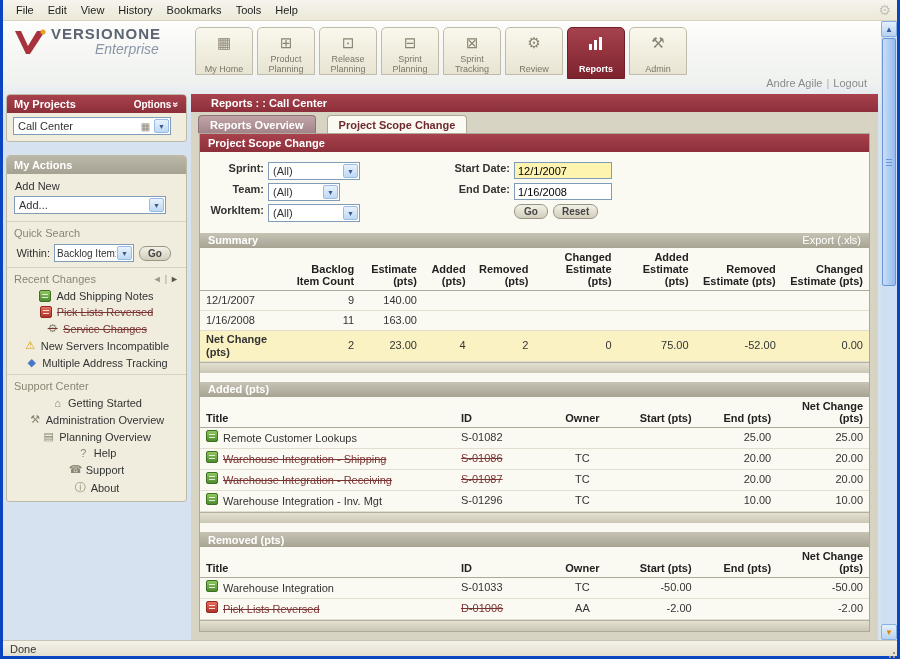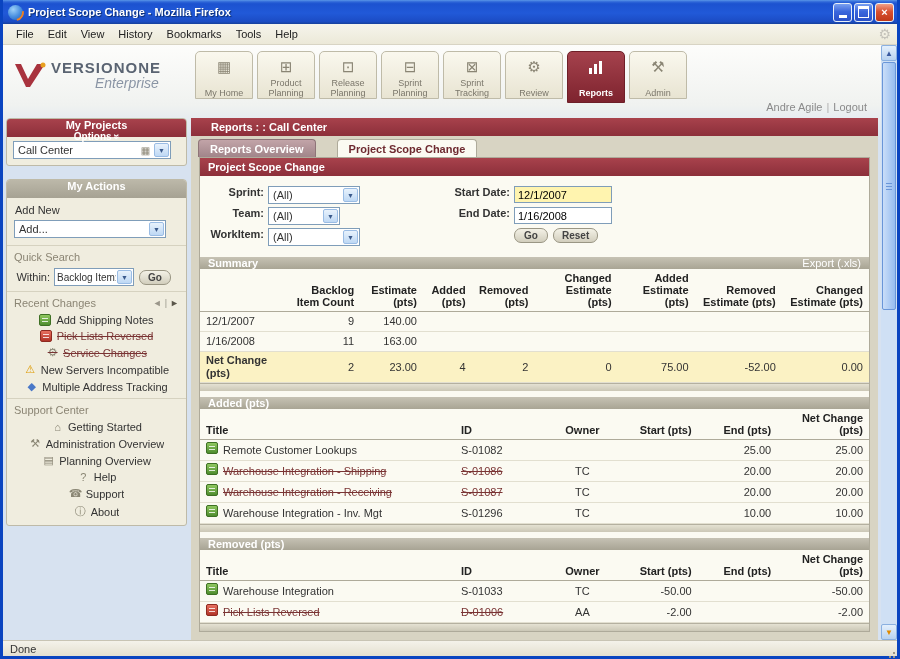--- a/index.html
+++ b/index.html
@@ -33,21 +33,21 @@
   .menubar .spacer { flex:1; }
   .menu-gear { color:#C4C2BA; font-size:14px; }
 
   
   .viewport { flex:1; position:relative; background:#D7E2F0; overflow:hidden; }
   .page { position:absolute; left:0; top:0; right:16px; bottom:0; overflow:hidden;
     background:linear-gradient(180deg,#FDFDFB 0%,#F0F2F0 60px,#D7E2F0 95px,#D7E2F0 100%); }
 
   
   .page-header { height:72px; position:relative; }
-  .logo { position:absolute; left:10px; top:14px; display:flex; align-items:center; }
+  .logo { position:absolute; left:10px; top:4px; display:flex; align-items:flex-end; }
   .brand { margin-left:4px; }
   .brand-1 { font-size:15px; font-weight:bold; letter-spacing:1px; color:#5A6472; }
   .brand-2 { font-size:14px; font-style:italic; color:#8A95A5; margin-left:44px; margin-top:-1px; }
 
   .nav-tabs { position:absolute; left:192px; top:6px; display:flex; }
   .tab { width:58px; height:48px; margin-right:4px; border:1px solid #BFBBA8; border-radius:5px 5px 0 0;
     background:linear-gradient(#FAF8EE,#E8E4D2); display:flex; flex-direction:column; align-items:center;
     padding-top:4px; cursor:default; }
   .tab .t-ico { height:22px; font-size:15px; color:#8A8574; display:flex; align-items:center; }
   .tab .t-lbl { height:20px; display:flex; align-items:flex-end; justify-content:center; }
@@ -60,22 +60,22 @@
   .user-links .sep { margin:0 4px; color:#B0B0B0; }
   .user-links .lnk { color:#8A8A8A; }
 
   
   .page-body { position:absolute; top:73px; left:0; right:0; bottom:0; display:flex; padding:0 3px; }
   .sidebar { width:181px; flex:0 0 181px; margin-right:4px; }
   .main { flex:1; background:#D8D4C3; display:flex; flex-direction:column; overflow:hidden; }
 
   
   .sb-panel { border:1px solid #BEBAA8; border-radius:4px 4px 3px 3px; background:#F0EDDF; overflow:hidden; }
-  .sb-hdr { height:18px; display:flex; align-items:center; justify-content:space-between; padding:0 7px;
-    color:#fff; font-weight:bold;flex-direction:column; }
+  .sb-hdr { height:18px; display:flex; align-items:center; justify-content:space-between; padding:8px 7px;
+    color:#fff; font-weight:bold; }
   .sb-hdr.maroon { background:linear-gradient(#A8424C,#8C2F3A); }
   .sb-hdr.gray { background:linear-gradient(#BCB8A9,#A6A293); }
   .rot-chev { display:inline-block; transform:rotate(90deg); font-size:10px; font-weight:bold; }
   .opt-lbl { font-weight:bold; font-size:10px; display:flex; align-items:center; gap:2px; }
 
   .proj-row { padding:4px 6px 6px; }
   .xselect { display:flex; align-items:center; border:1px solid #7F9DB9; background:#fff; height:18px; }
   .xselect .txt { flex:1; padding:0 4px; white-space:nowrap; overflow:hidden; }
   .xselect .mini { width:15px; text-align:center; color:#8A8574; font-size:10px; }
   .xselect .arrow { width:15px; height:14px; margin:0 1px; border:1px solid #9ABCE4; border-radius:2px;
@@ -105,21 +105,21 @@
   .qs-row { display:flex; align-items:center; padding:2px 7px; }
   .qs-lbl { width:40px; text-align:right; padding-right:4px; }
   .qs-input { width:100px; height:17px; border:1px solid #7F9DB9; background:#fff; font:11px "Liberation Sans",sans-serif; padding:0 3px; }
   .btn { border:1px solid #9A9684; border-radius:7px; background:linear-gradient(#F3F1E6,#D2CEBD);
     font:bold 10px "Liberation Sans",sans-serif; color:#444; padding:1px 8px; cursor:default; }
 
   
   .main-hdr { height:18px; flex:0 0 18px; background:linear-gradient(#A8424C,#8C2F3A); color:#fff;
     font-weight:bold; display:flex; align-items:center; padding:0 20px; }
   .tabstrip { height:21px; flex:0 0 21px; display:flex; align-items:flex-end; padding-left:7px; }
-  .rtab { padding:3px 11px 2px; border-radius:4px 4px 0 0; margin-right:21px; font-weight:bold; }
+  .rtab { padding:3px 11px 2px; border-radius:4px 4px 0 0; margin-right:11px; font-weight:bold; }
   .rtab.inactive { background:linear-gradient(#C2A4A8,#A1858A); color:#fff; border:1px solid #8E7478; border-bottom:none; }
   .rtab.active { background:#FBFAF2; color:#6E2A30; border:1px solid #AEAA9A; border-bottom:none; position:relative; z-index:2; }
 
   .panel-main { margin:0 8px 8px; background:#FBFAF2; border:1px solid #AEAA9A; flex:1; overflow:hidden;
     display:flex; flex-direction:column; }
   .report-hdr { height:18px; flex:0 0 18px; background:linear-gradient(#A8424C,#8C2F3A); color:#fff;
     font-weight:bold; display:flex; align-items:center; padding:0 8px; }
 
   .filters { padding:7px 6px 8px; }
   .f-row { display:flex; align-items:flex-start; margin:3px 0; }
@@ -173,29 +173,20 @@
   .grip { position:absolute; right:2px; bottom:2px; width:10px; height:10px; }
   .grip::after { content:""; position:absolute; right:0; bottom:0; width:2px; height:2px; background:#9A9686;
     box-shadow:-4px 4px 0 #9A9686, 0 4px 0 #9A9686, -8px 8px 0 #9A9686, -4px 8px 0 #9A9686, 0 8px 0 #9A9686,
     0 0 0 #9A9686; }
 </style>
 </head>
 <body>
 
 <div class="window">
 
-  <div class="titlebar">
-    <span class="ff-icon"></span>
-    <span class="title-text">Project Scope Change - Mozilla Firefox</span>
-    <span class="win-btns">
-      <span class="wbtn min"></span>
-      <span class="wbtn max"></span>
-      <span class="wbtn close">×</span>
-    </span>
-  </div>
 
   <div class="menubar">
     <span class="menu-item">File</span>
     <span class="menu-item">Edit</span>
     <span class="menu-item">View</span>
     <span class="menu-item">History</span>
     <span class="menu-item">Bookmarks</span>
     <span class="menu-item">Tools</span>
     <span class="menu-item">Help</span>
     <span class="spacer"></span>

